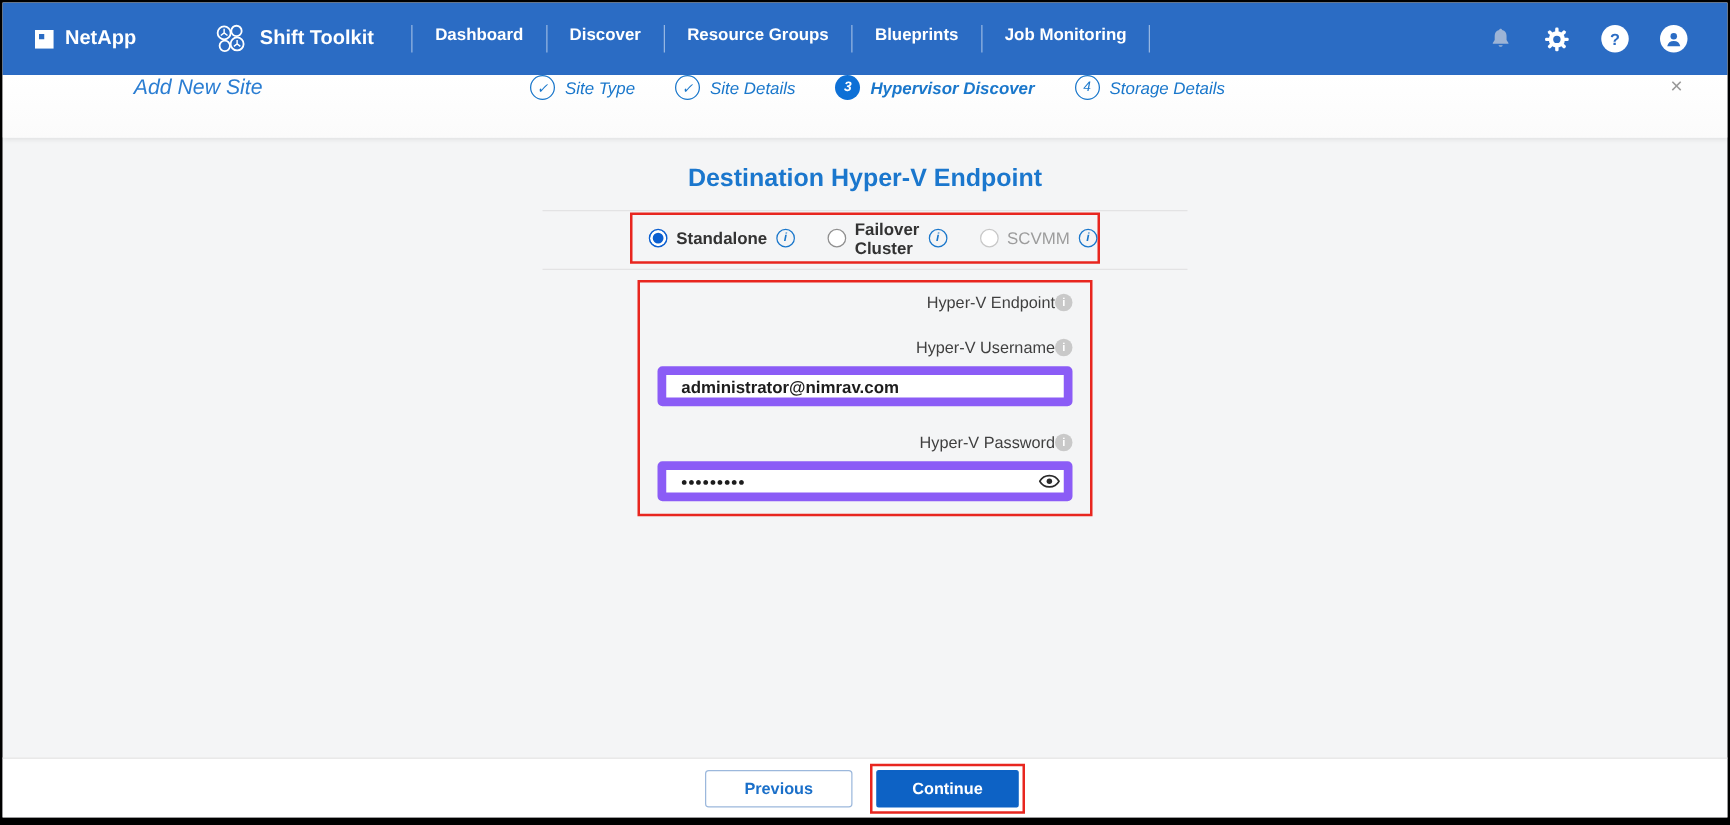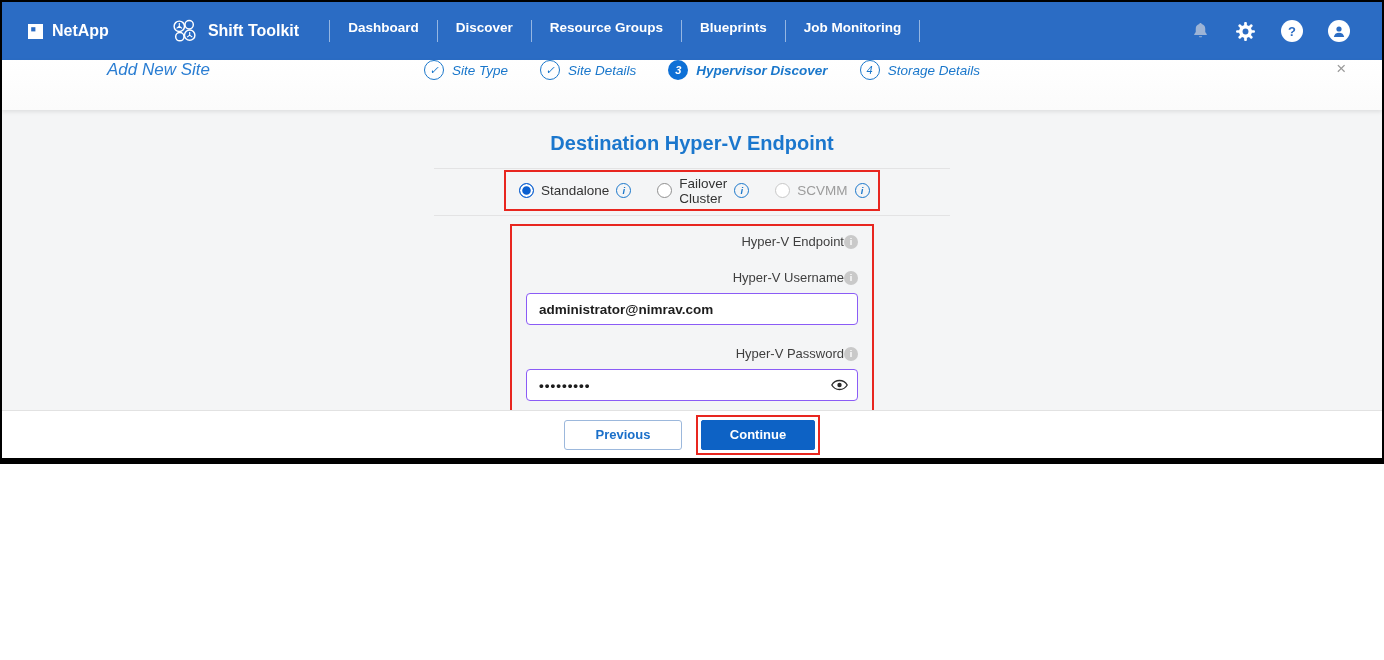--- a/index.html
+++ b/index.html
@@ -1,19 +1,19 @@
 <!DOCTYPE html>
 <html><head>
 <meta charset="utf-8">
 <style>
   * { margin:0; padding:0; box-sizing:border-box; }
   body { background:#fff; font-family:"Liberation Sans", sans-serif; }
 
   .page {
-    width:1384px; height:464px; position:relative; overflow:hidden;
+    width:1384px; height:660px; position:relative; overflow:hidden;
     border:2px solid #000; border-bottom-width:6px;
     background:#f4f5f6;
   }
 
   
   .navbar {
     height:58px; background:#2b6cc4; display:flex; align-items:center;
     padding:0 26px; color:#fff; position:relative;
   }
   .brand { display:flex; align-items:center; gap:9px; font-size:16px; font-weight:bold; }
@@ -56,21 +56,21 @@
   .radio-frame {
     width:376px; height:41px; margin:1px auto 0; border:2px solid #e8261f;
     display:flex; align-items:center; padding:0 13px; gap:26px; background:transparent;
   }
   .radio-item { display:flex; align-items:center; gap:7px; cursor:pointer; }
   .radio-dot { width:15px; height:15px; border-radius:50%; background:#fff; border:1.5px solid #8f8f8f; flex:0 0 auto; }
   .radio-item.selected .radio-dot {
     border:1.5px solid #0b5fd0; background:#0b5fd0; box-shadow:inset 0 0 0 2.2px #fff;
   }
   .radio-item.disabled .radio-dot { border-color:#c8c8c8; }
-  .radio-label { font-size:13.5px; color:#333; font-weight:400; }
+  .radio-label { font-size:13.5px; color:#333; font-weight:700; }
   .radio-item.disabled .radio-label { color:#9c9c9c; font-weight:400; }
   .info-blue {
     width:15px; height:15px; border-radius:50%; border:1.4px solid #1a77cb; color:#1a77cb;
     font-size:9.5px; font-weight:bold; font-style:italic;
     display:flex; align-items:center; justify-content:center; flex:0 0 auto;
   }
   .divider.under-radios { margin-top:4px; }
 
   .form-frame {
     width:364px; margin:8px auto 0; border:2px solid #e8261f; padding:8px 14px 10px;
@@ -78,21 +78,21 @@
   .field { margin-top:21px; }
   .field:first-child { margin-top:0; }
   .label-row { display:flex; align-items:center; justify-content:flex-end; margin-bottom:8px; }
   .field-label { font-size:13px; color:#3f3f3f; }
   .info-gray {
     width:14px; height:14px; border-radius:50%; background:#c9c9c9; color:#fff;
     font-size:9px; font-weight:bold; display:flex; align-items:center; justify-content:center;
   }
   .input-wrap { position:relative; }
   .text-input {
-    width:100%; height:32px; background:#fff; border:1px solid #8b5cf6; border-radius:4px;
+    width:100%; height:32px; background:#fff; border:7px solid #8b5cf6; border-radius:4px;
     padding:0 12px; font-family:"Liberation Sans",sans-serif;
     font-size:13.5px; font-weight:600; color:#1d1d1d; outline:none;
   }
   .text-input.focused { border:1.5px solid #3c82d6; }
   .text-input.password { letter-spacing:1px; padding-right:32px; }
   .eye-btn { position:absolute; right:10px; top:10px; cursor:pointer; line-height:0; }
 
   
   .footer {
     position:absolute; left:0; right:0; bottom:0; height:48px; background:#fff;

